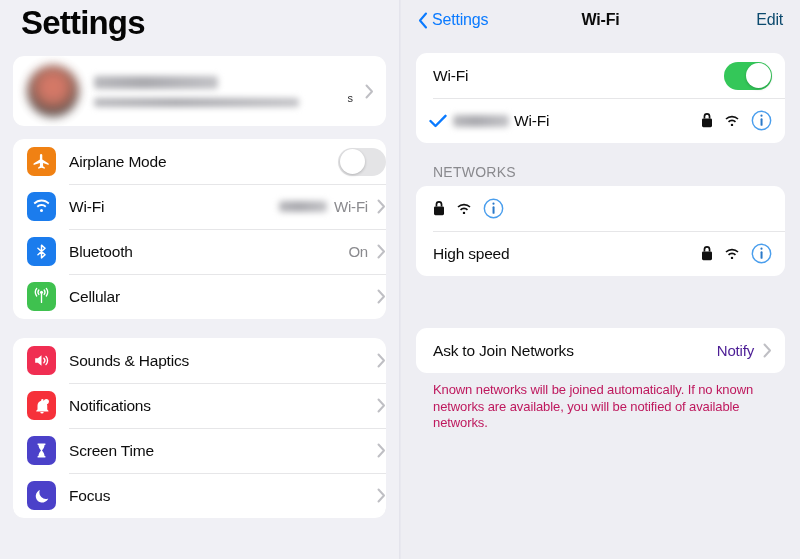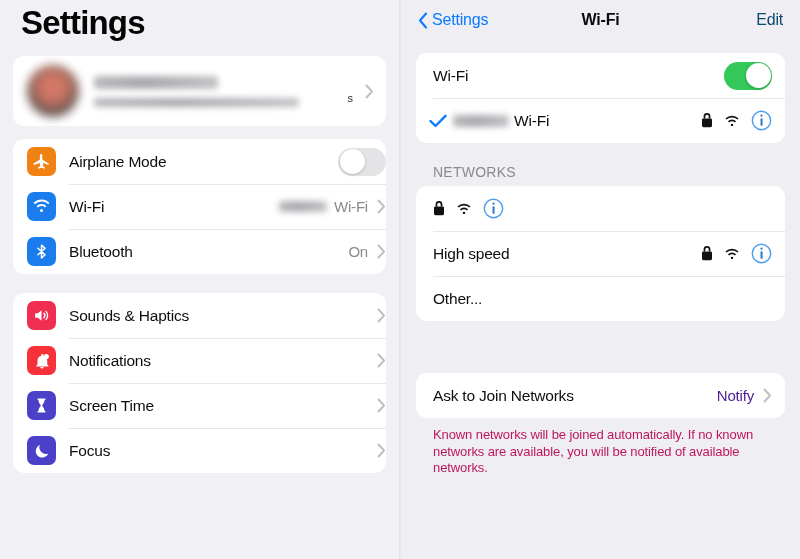--- a/index.html
+++ b/index.html
@@ -236,20 +236,36 @@
         </span>
         <span class="row-label">Bluetooth</span>
         <span class="row-value">On</span>
         <span class="chev">
           <svg width="9" height="15" viewBox="0 0 9 15">
               <path d="M1.5 1.5L7 7.5L1.5 13.5" stroke="#bfbfc4" stroke-width="2" fill="none" stroke-linecap="round" stroke-linejoin="round"></path>
             </svg>
         </span>
       </div>
 
+      <div class="row">
+        <span class="app-icon" style="background:#3fc14f">
+          <svg width="19" height="19" viewBox="0 0 24 24" fill="none" stroke="#fff" stroke-width="1.7" stroke-linecap="round">
+            <path d="M12 7.5v12"></path>
+              <circle cx="12" cy="6.6" r="1.9" fill="#fff" stroke="none"></circle>
+            <path d="M8.6 9.4a4.6 4.6 0 0 1 0-5.6M15.4 9.4a4.6 4.6 0 0 0 0-5.6"></path>
+            <path d="M5.9 11.4a8 8 0 0 1 0-9.6M18.1 11.4a8 8 0 0 0 0-9.6"></path>
+          </svg>
+        </span>
+        <span class="row-label">Cellular</span>
+        <span class="chev">
+          <svg width="9" height="15" viewBox="0 0 9 15">
+              <path d="M1.5 1.5L7 7.5L1.5 13.5" stroke="#bfbfc4" stroke-width="2" fill="none" stroke-linecap="round" stroke-linejoin="round"></path>
+            </svg>
+        </span>
+      </div>
     </div>
 
     <div class="card" style="margin-top:19px">
 
       <div class="row">
         <span class="app-icon" style="background:#f02e52">
           <svg width="19" height="19" viewBox="0 0 24 24" fill="none">
               <path d="M4 9.3h3.4L12 5.4v13.2L7.4 14.7H4z" fill="#fff"></path>
               <path d="M15 9.2a4 4 0 0 1 0 5.6M17.6 6.8a7.5 7.5 0 0 1 0 10.4" stroke="#fff" stroke-width="1.7" stroke-linecap="round"></path>
             </svg>
@@ -408,23 +424,20 @@
           <span class="info-btn">
             <svg width="21" height="21" viewBox="0 0 22 22">
                 <circle cx="11" cy="11" r="9.6" fill="none" stroke="#4a9eed" stroke-width="1.5"></circle>
                 <circle cx="11" cy="5.9" r="1.15" fill="#2b79c9"></circle>
                 <rect x="10" y="8.6" width="2.1" height="8" rx="1" fill="#2b79c9"></rect>
               </svg>
           </span>
         </span>
       </div>
 
-      <div class="rrow">
-        <span class="rrow-label">Other...</span>
-      </div>
     </div>
 
     <div class="spacer-lg"></div>
 
     <div class="rcard">
       <div class="rrow">
         <span class="rrow-label">Ask to Join Networks</span>
         <span class="rrow-value">Notify</span>
         <span class="chev">
           <svg width="9" height="15" viewBox="0 0 9 15">

